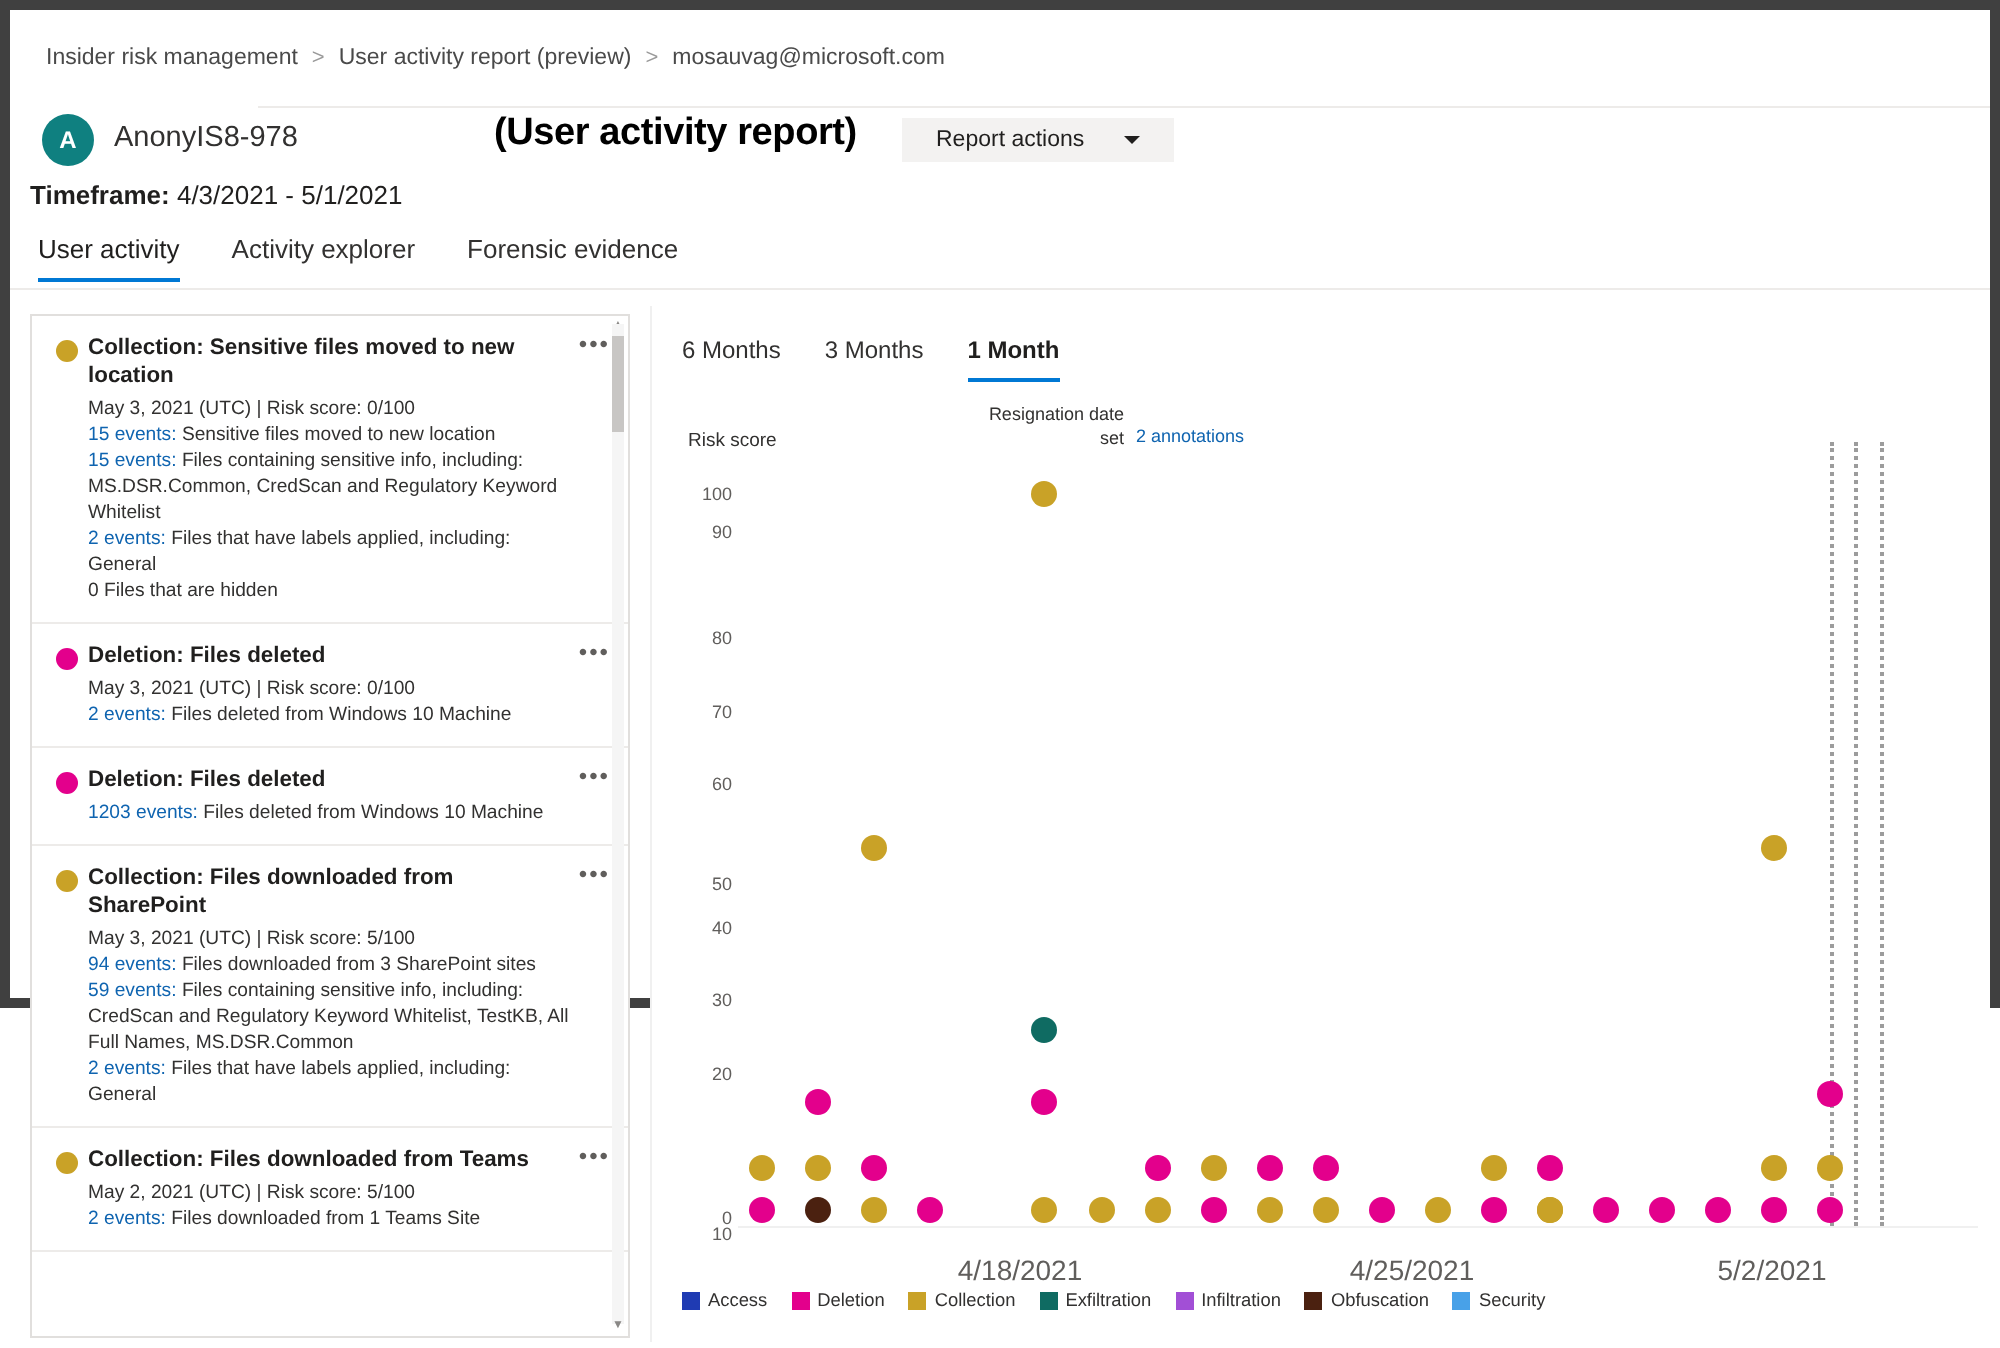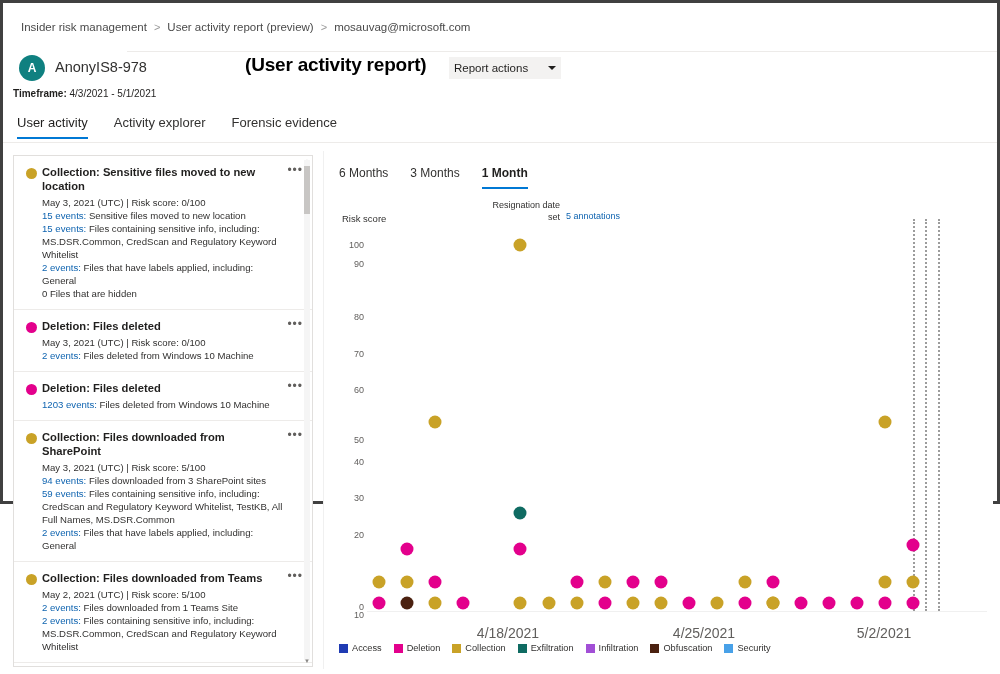--- a/index.html
+++ b/index.html
@@ -8,21 +8,21 @@
     width: 1000px; height: 674px;
     background: #ffffff;
     font-family: "Liberation Sans", sans-serif;
     color: #201f1e;
     overflow: hidden;
   }
   #app {
     position: relative;
     width: 1000px; height: 504px;
     background: #fff;
-    border: 3px solid #404040;
+    border: 5px solid #404040;
   }
 
   
   .breadcrumb {
     position: absolute; left: 18px; top: 18px;
     font-size: 11.5px; color: #4a4a4a;
     display: flex; align-items: center; gap: 7px;
     white-space: nowrap;
   }
   .breadcrumb .crumb { color: #4a4a4a; }
@@ -46,39 +46,39 @@
   .report-title {
     position: absolute; left: 228px; top: 3px;
     font-size: 19px; font-weight: 700; color: #000;
     letter-spacing: -0.2px;
   }
   .report-actions {
     position: absolute; left: 432px; top: 6px;
     height: 22px; min-width: 96px;
     background: #f3f2f1; border: 1px solid #f3f2f1;
     display: flex; align-items: center; gap: 20px;
-    padding: 0 4px;
+    padding: 0 16px;
     font-size: 11.5px; color: #201f1e;
     cursor: pointer;
   }
   .report-actions .caret {
     width: 0; height: 0;
     border-left: 4px solid transparent;
     border-right: 4px solid transparent;
     border-top: 4px solid #201f1e;
   }
   .hdr-rule {
     position: absolute; left: 124px; top: 48px; right: 0; height: 1px;
     background: #edebe9;
   }
 
   
   .timeframe {
     position: absolute; left: 10px; top: 85px;
-    font-size: 10px; color: #201f1e;
+    font-size: 13px; color: #201f1e;
   }
   .timeframe b { font-weight: 700; }
 
   
   .tabs {
     position: absolute; left: 14px; top: 112px;
     display: flex; gap: 26px;
     font-size: 13px;
   }
   .tab { color: #323130; padding-bottom: 7px; cursor: pointer; }
@@ -273,21 +273,20 @@
           <div class="event-line"><span class="ev">94 events: </span>Files downloaded from 3 SharePoint sites</div>
           <div class="event-line"><span class="ev">59 events: </span>Files containing sensitive info, including: CredScan and Regulatory Keyword Whitelist, TestKB, All Full Names, MS.DSR.Common</div>
           <div class="event-line"><span class="ev">2 events: </span>Files that have labels applied, including: General</div>
           <div class="ellipsis">•••</div>
         </div>
         <div class="event-card">
           <div class="event-dot" style="background: rgb(201, 162, 39);"></div>
           <div class="event-title">Collection: Files downloaded from Teams</div>
           <div class="event-meta">May 2, 2021 (UTC) | Risk score: 5/100</div>
           <div class="event-line"><span class="ev">2 events: </span>Files downloaded from 1 Teams Site</div>
-          <div class="event-line"><span class="ev">2 events: </span>Files containing sensitive info, including: MS.DSR.Common, CredScan and Regulatory Keyword Whitelist</div>
           <div class="ellipsis">•••</div>
         </div>
       </div>
     <div class="panel-arrow" style="top:2px;">▲</div>
     <div class="panel-scrollbar">
       <div class="panel-thumb"></div>
     </div>
     <div class="panel-arrow" style="bottom:2px;">▼</div>
   </div>
 
@@ -299,21 +298,21 @@
     </div>
 
     <div class="risk-label">Risk score</div>
 
     <div class="plot" id="plot">
       <div class="axis-x"></div>
       <div class="ann-resign" style="left:0px; top:48px; width:236px;">
         <div>Resignation date</div>
         <div>set</div>
       </div>
-      <div class="ann-link" style="left:242px; top:60px;">5 annotations</div>
+      <div class="ann-link" style="left:242px; top:60px;">2 annotations</div>
     <div class="ytick" style="top: 456px;">0</div>
         <div class="ytick" style="top: 419.8px; margin-top: 44px;">10</div>
         <div class="ytick" style="top: 383.6px;">20</div>
         <div class="ytick" style="top: 347.4px;">30</div>
         <div class="ytick" style="top: 311.2px;">40</div>
         <div class="ytick" style="top: 289px; text-align: right;">50</div>
         <div class="ytick" style="top: 238.8px;">60</div>
         <div class="ytick" style="top: 202.6px;">70</div>
         <div class="ytick" style="top: 166.4px;">80</div>
         <div class="ytick" style="top: 113px;">90</div>

